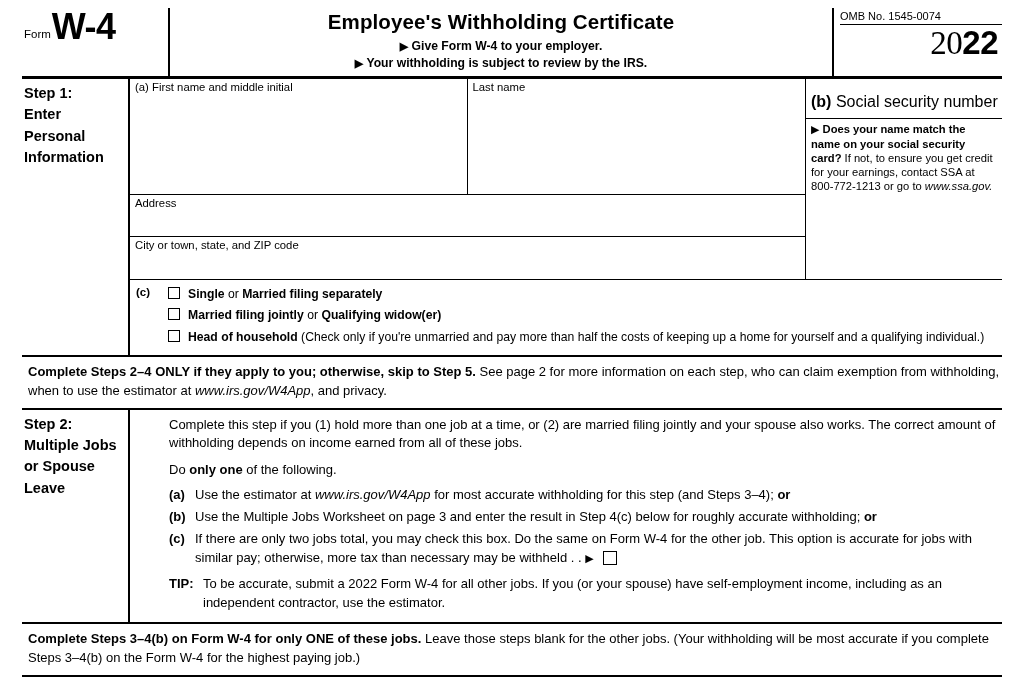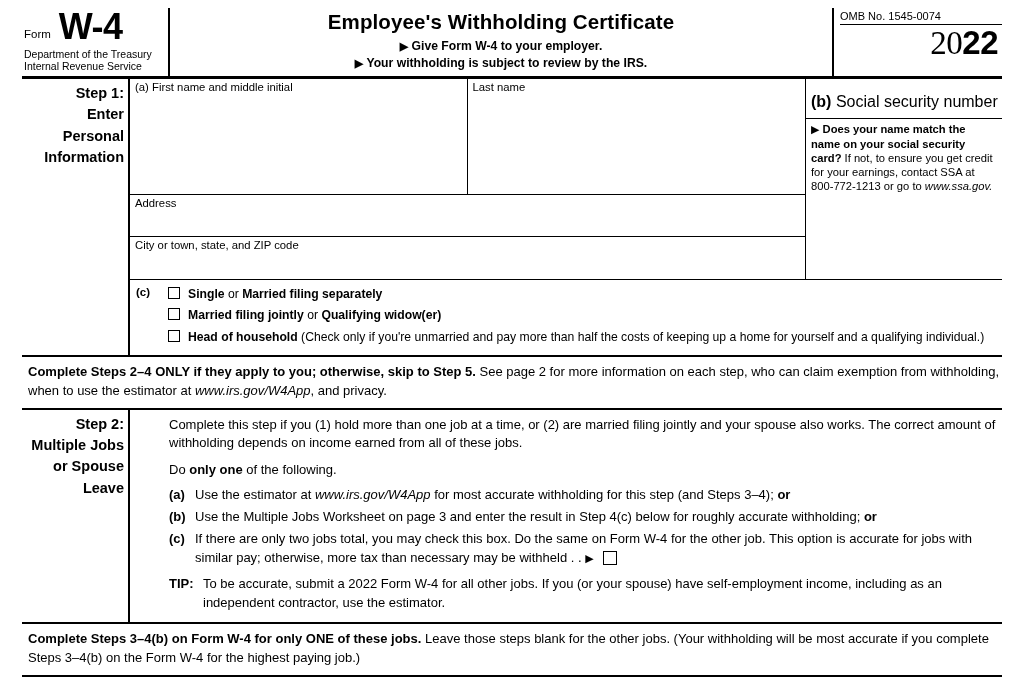--- a/index.html
+++ b/index.html
@@ -26,21 +26,21 @@
     align-items: stretch;
   }
   .hdr-left {
     width: 148px;
     border-right: 2px solid #000;
     padding: 2px 4px 2px 2px;
     display: flex;
     flex-direction: column;
     justify-content: space-between;
   }
-  .form-line { display: flex; align-items: flex-end; gap: 8px; }
+  .form-line { display: flex; align-items: flex-end; gap: 1px; }
   .form-word { font-size: 11.5px; padding-bottom: 4px; }
   .form-w4 {
     font-size: 36px;
     font-weight: bold;
     letter-spacing: -0.5px;
     line-height: 0.95;
   }
   .dept {
     font-size: 10.5px;
     line-height: 1.18;
@@ -89,21 +89,20 @@
     display: flex;
     border-bottom: 2px solid #000;
   }
   .step-label-col {
     width: 108px;
     border-right: 2px solid #000;
     padding: 4px 4px 8px 2px;
     font-size: 14.5px;
     font-weight: bold;
     line-height: 1.48;
-    text-align: right;
   }
   .step1-fields { flex: 1; display: flex; flex-direction: column; }
   .s1-row { display: flex; }
   .s1-namebox {
     flex: 1;
     display: flex;
     border-bottom: 1px solid #000;
     border-right: 1px solid #000;
   }
   .cell {
@@ -222,24 +221,20 @@
 <body>
 
 <div class="page">
 
   <div class="header">
     <div class="hdr-left">
       <div class="form-line">
         <span class="form-word">Form</span>
         <span class="form-w4">W-4</span>
       </div>
-      <div class="dept">
-        <div>Department of the Treasury</div>
-        <div>Internal Revenue Service</div>
-      </div>
     </div>
     <div class="hdr-center">
       <div class="hdr-title">Employee's Withholding Certificate</div>
       <div class="hdr-bullets">
         <div>
           <span class="arrow">▶</span>
           <span>Give Form W-4 to your employer.</span>
         </div>
         <div>
           <span class="arrow">▶</span>

